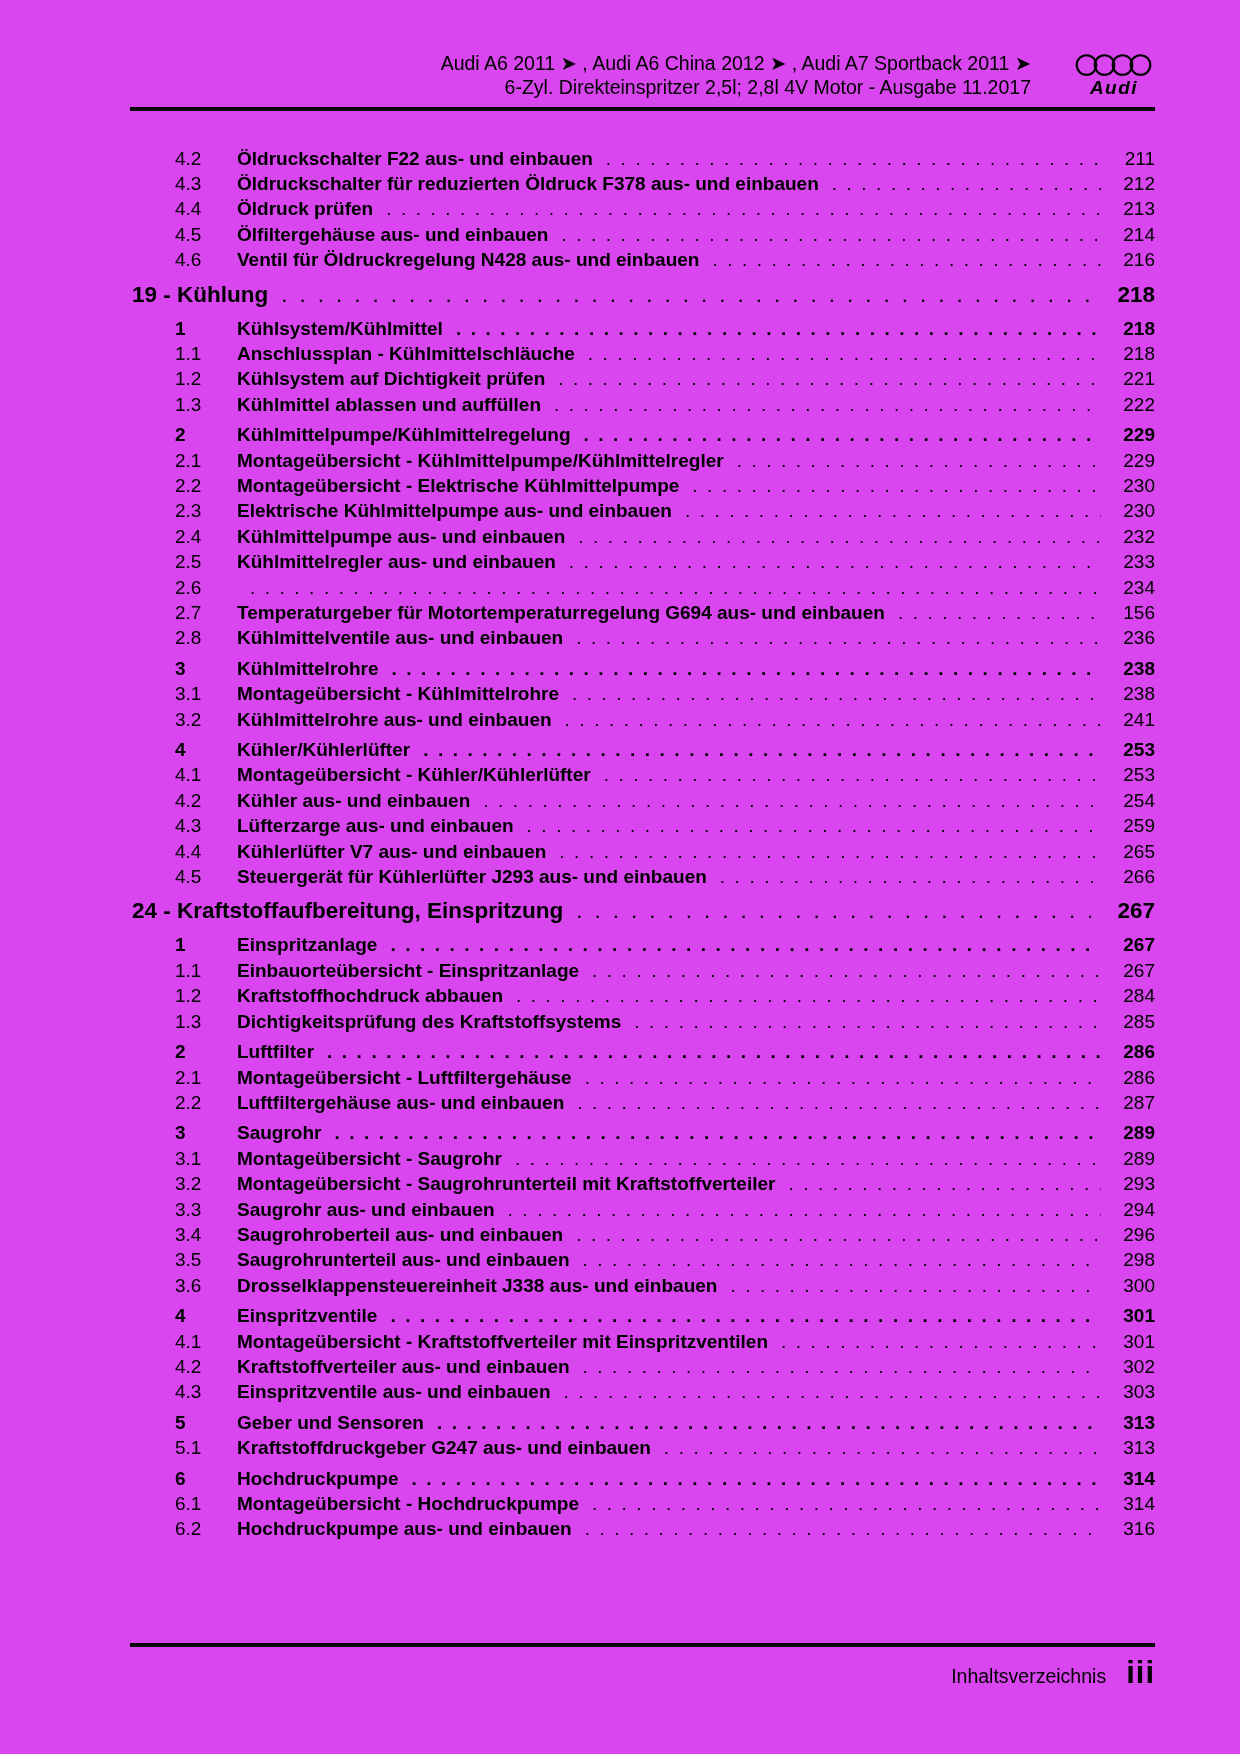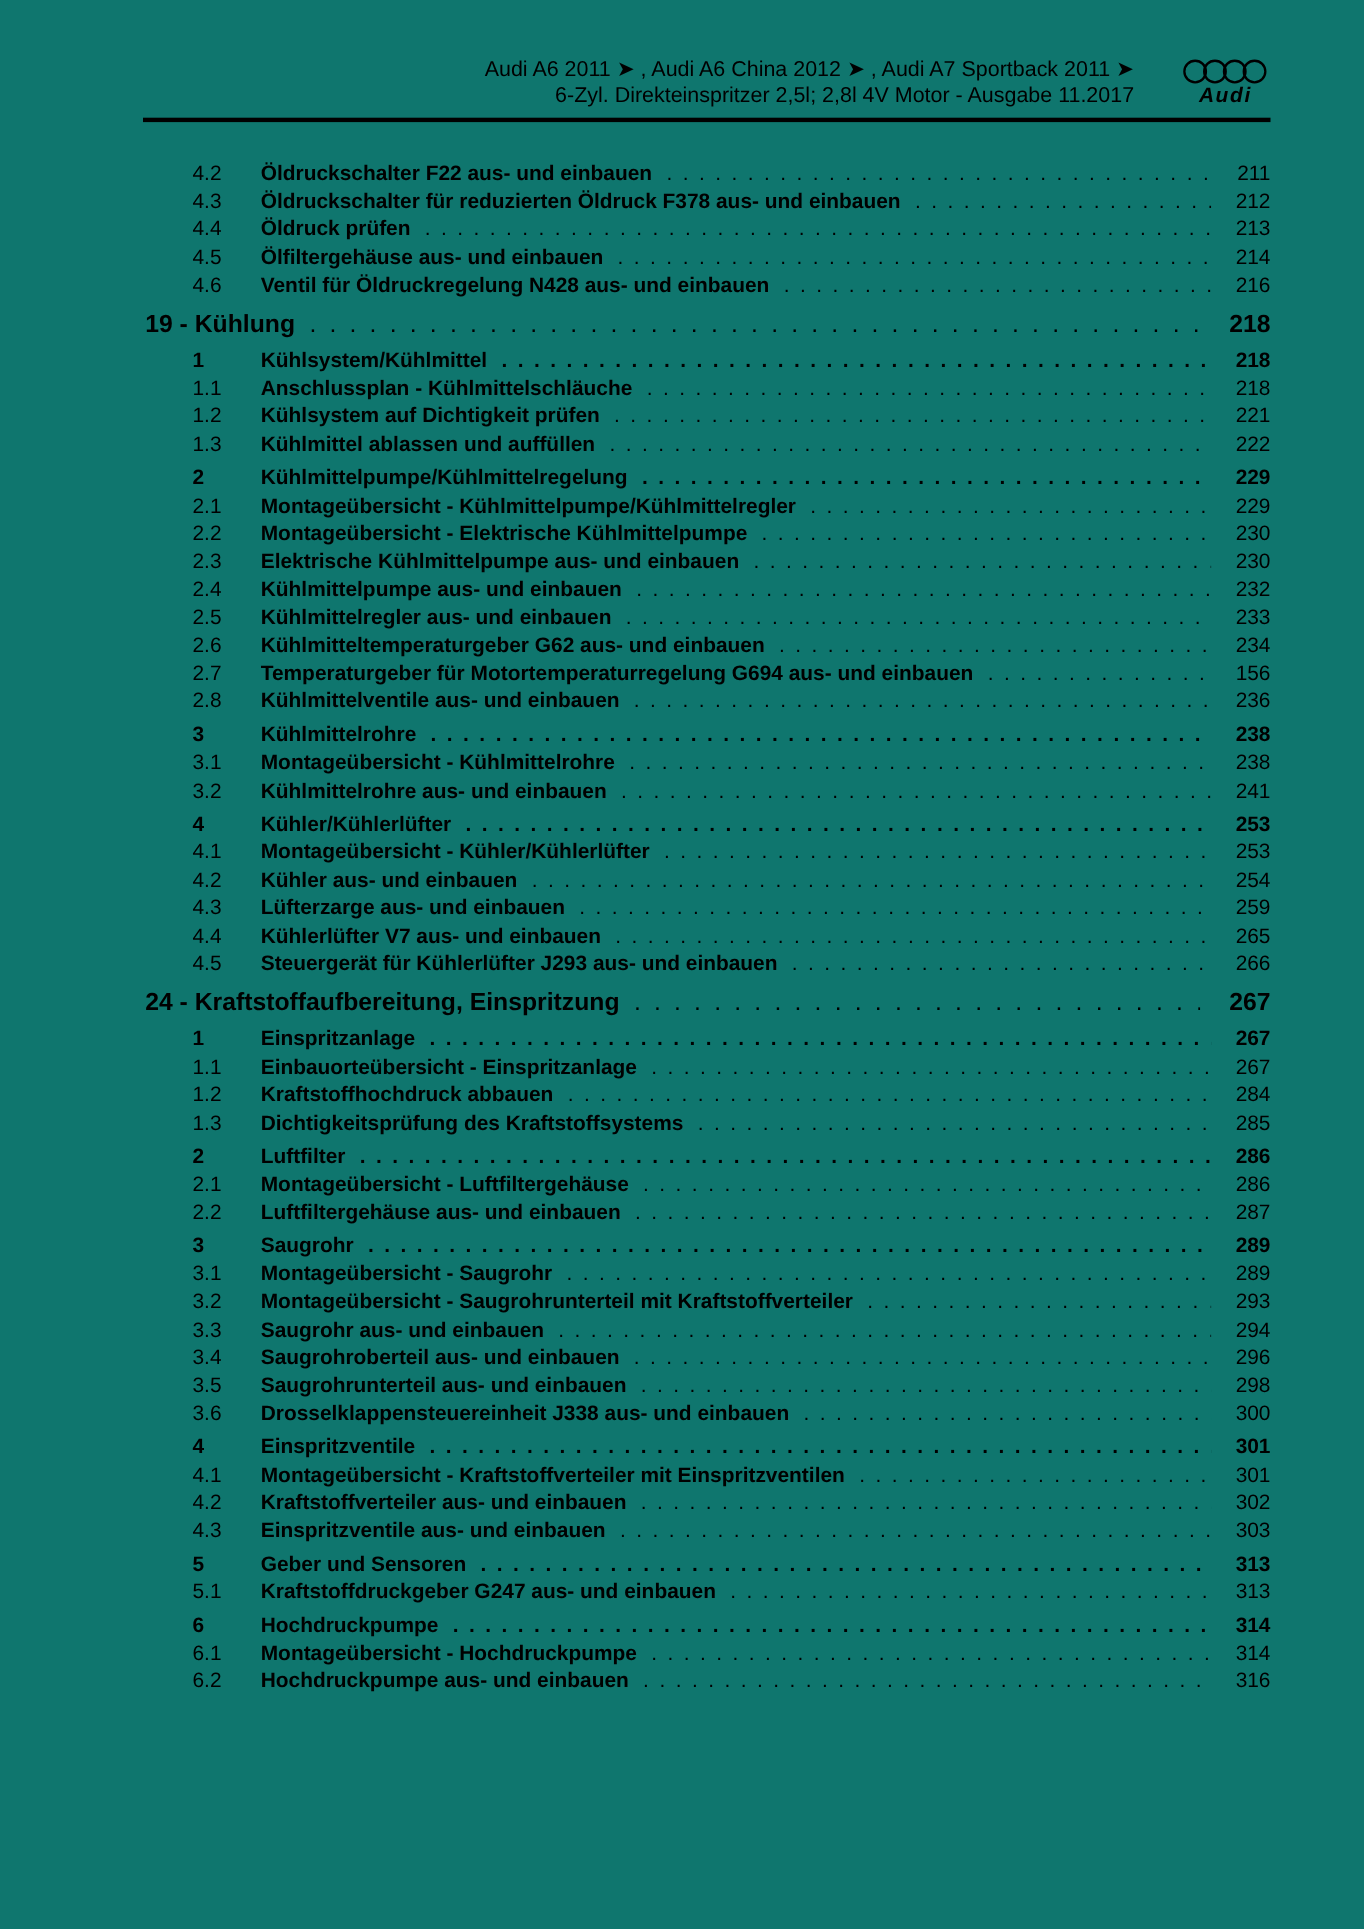--- a/index.html
+++ b/index.html
@@ -1,20 +1,20 @@
 <!DOCTYPE html>
 <html><head>
 <meta charset="utf-8">
 <style>
   html, body { margin: 0; padding: 0; background: #ffffff; }
   .page {
     position: relative;
     width: 1240px;
     height: 1754px;
-    background: #0f766e;
+    background: #d946ef;
     color: #000;
     font-family: "Liberation Sans", sans-serif;
     overflow: hidden;
   }
   .content { position: absolute; left: 130px; width: 1025px; top: 0; }
 
   
   .header { display: flex; justify-content: flex-end; align-items: flex-end; gap: 42px; margin-top: 52px; }
   .header-lines { text-align: right; font-size: 19.5px; line-height: 23.5px; white-space: nowrap; }
   .logo { display: flex; flex-direction: column; align-items: center; width: 82px; flex: 0 0 auto; }
@@ -161,21 +161,20 @@
           <span class="pagenum">232</span>
         </div>
         <div class="row entry">
           <span class="num">2.5</span>
           <span class="title">Kühlmittelregler aus- und einbauen</span>
           <span class="leader">................................................................................................................................................................</span>
           <span class="pagenum">233</span>
         </div>
         <div class="row entry">
           <span class="num">2.6</span>
-          <span class="title">Kühlmitteltemperaturgeber G62 aus- und einbauen</span>
           <span class="leader">................................................................................................................................................................</span>
           <span class="pagenum">234</span>
         </div>
         <div class="row entry">
           <span class="num">2.7</span>
           <span class="title">Temperaturgeber für Motortemperaturregelung G694 aus- und einbauen</span>
           <span class="leader">................................................................................................................................................................</span>
           <span class="pagenum">156</span>
         </div>
         <div class="row entry">
@@ -378,13 +377,20 @@
         <div class="row entry">
           <span class="num">6.2</span>
           <span class="title">Hochdruckpumpe aus- und einbauen</span>
           <span class="leader">................................................................................................................................................................</span>
           <span class="pagenum">316</span>
         </div>
       </div>
 
   </div>
 
+  <div class="footer">
+    <div class="rule"></div>
+    <div class="footer-row">
+      <span class="footer-label">Inhaltsverzeichnis</span>
+      <span class="footer-page">iii</span>
+    </div>
+  </div>
 </div>
 
 </body></html>

